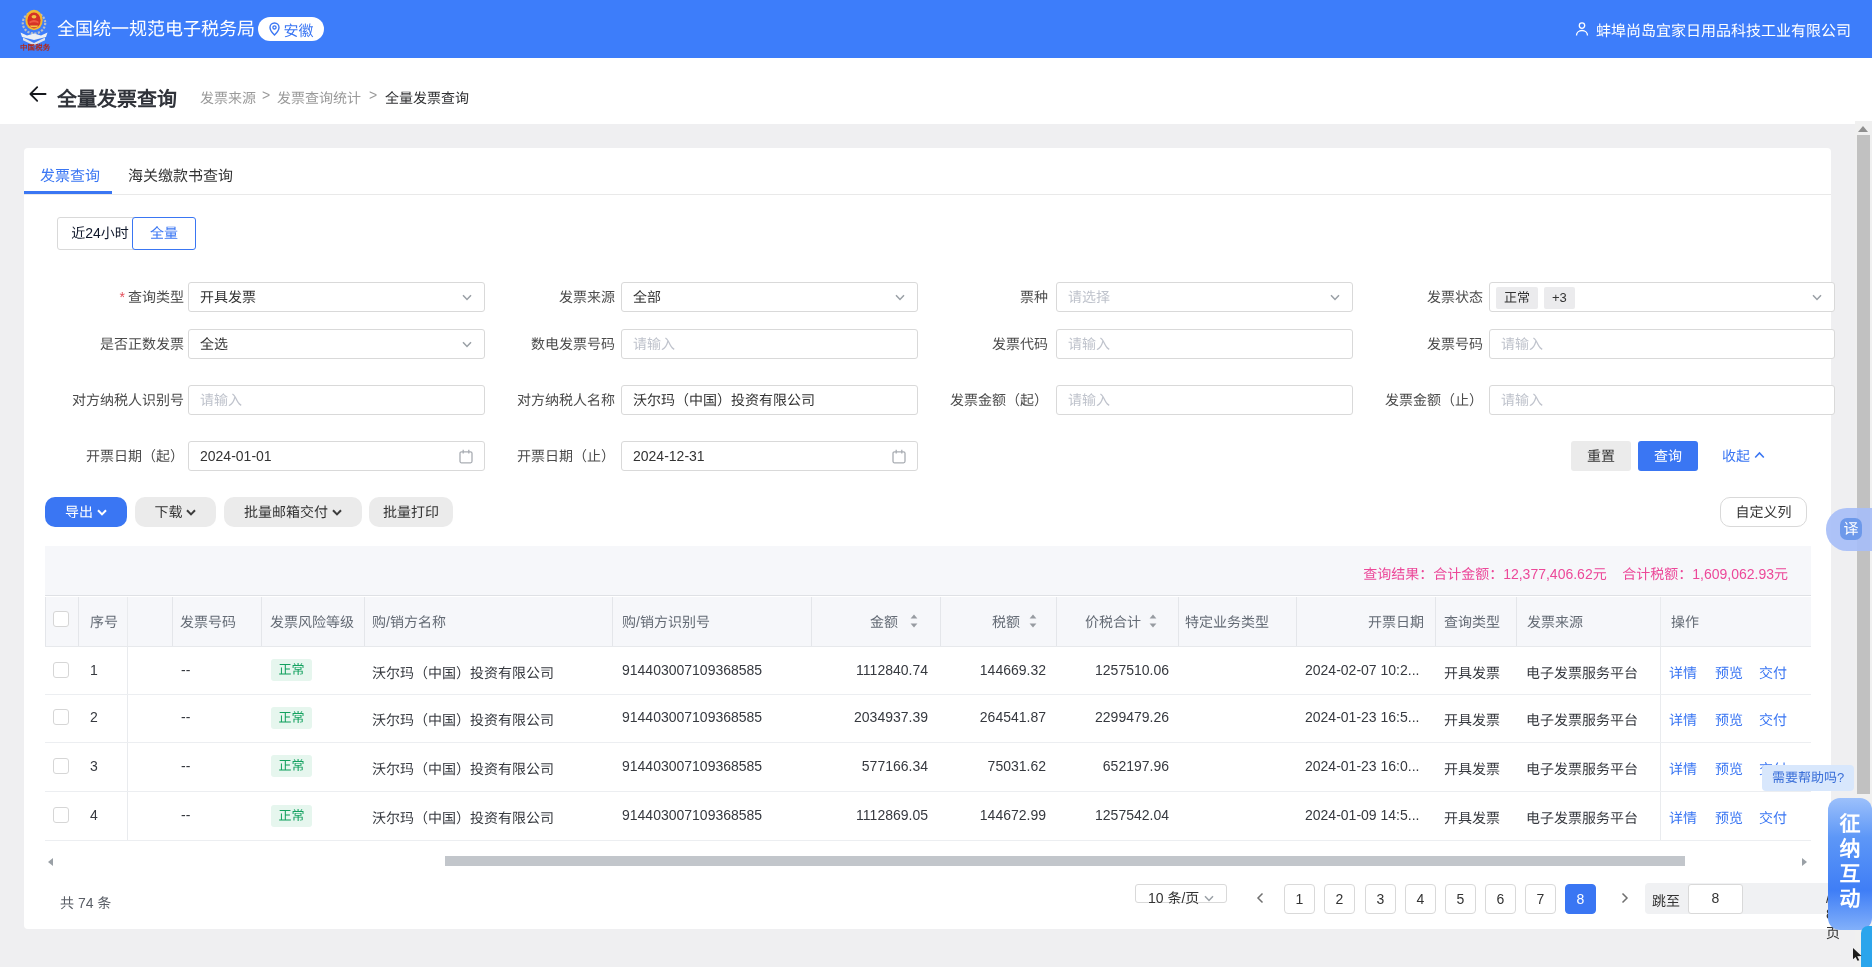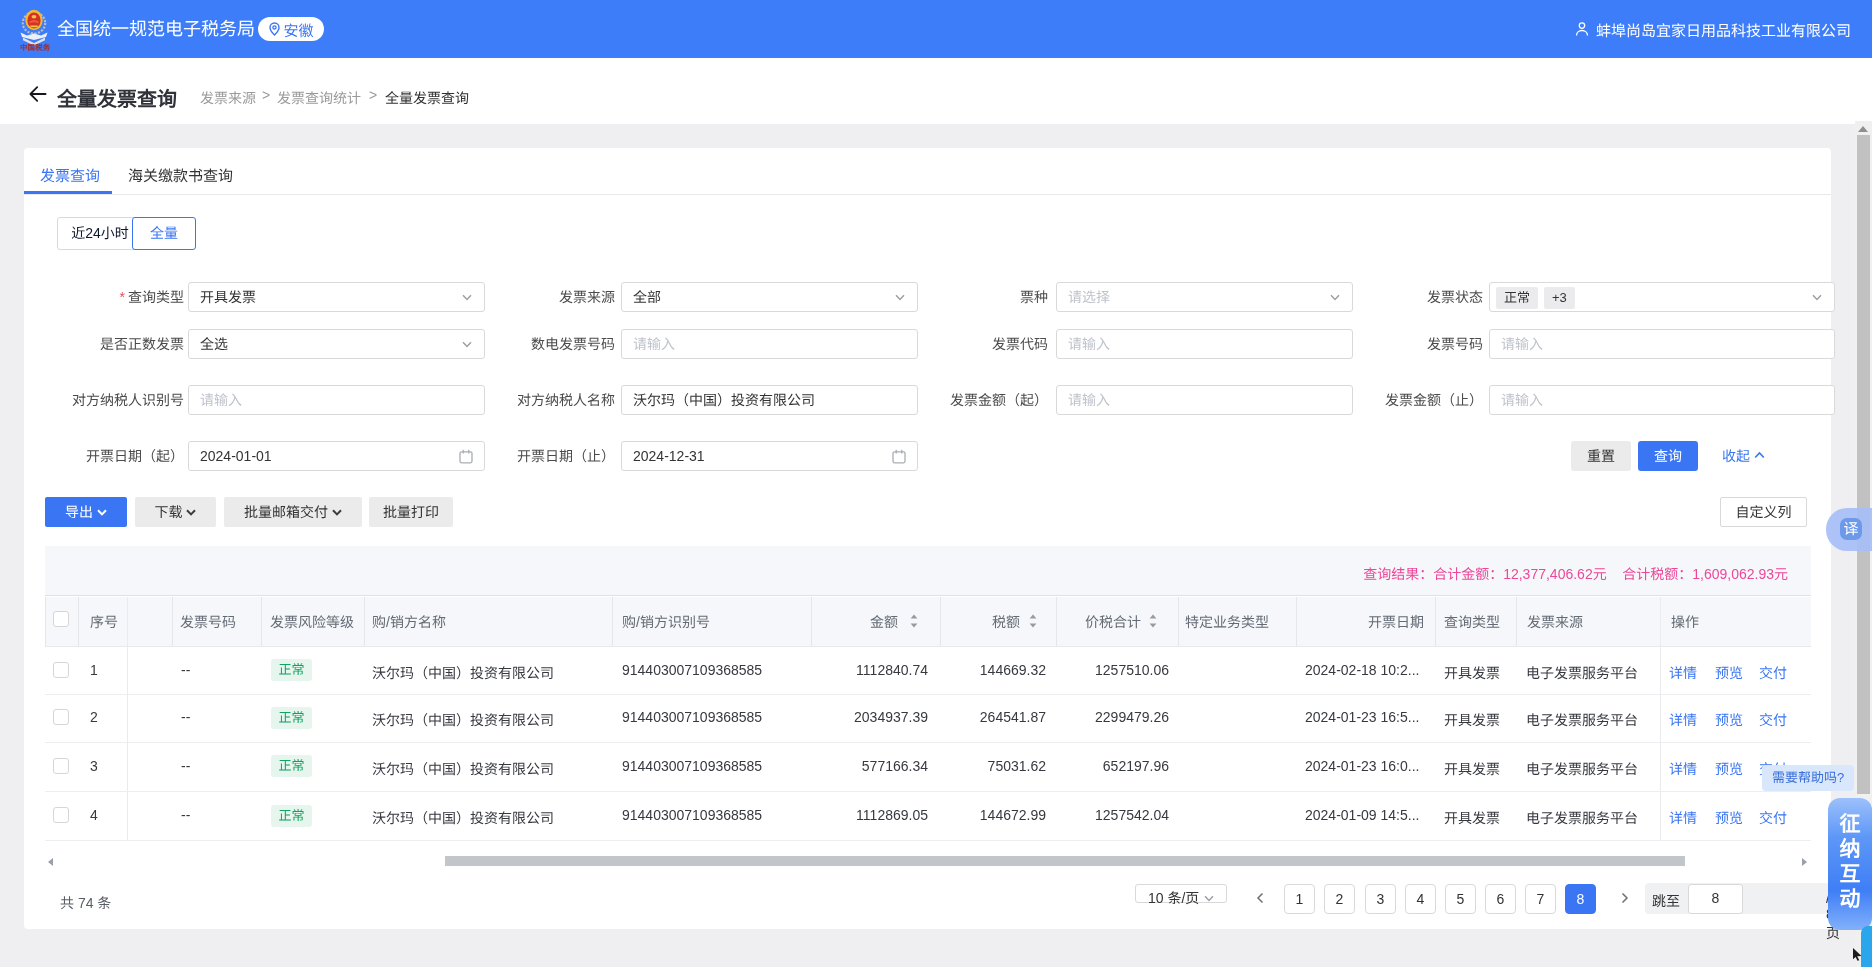--- a/index.html
+++ b/index.html
@@ -47,21 +47,21 @@
   .c4l { left:1300px; width:159px; } .c4i { left:1465px; width:346px; }
   .req { color:#e34d59; margin-right:3px; }
   .stag { display:inline-block; height:22px; line-height:22px; padding:0 8px; background:#ebebed; border-radius:2px; font-size:13px; color:#333; margin-right:6px; }
 
   .btn { position:absolute; height:30px; line-height:30px; text-align:center; border-radius:3px; font-size:14px; }
   #btnreset { left:1547px; top:293px; width:60px; background:#ebebeb; color:#333; }
   #btnquery { left:1614px; top:293px; width:60px; background:#3a76f3; color:#fff; }
   #collapse { left:1698px; top:293px; height:30px; line-height:30px; color:#3a76f3; font-size:14px; }
 
   
-  .abtn { position:absolute; top:349px; height:30px; line-height:30px; text-align:center; border-radius:2px; font-size:14px; background:#ebebeb; color:#333; }
+  .abtn { position:absolute; top:349px; height:30px; line-height:30px; text-align:center; border-radius:10px; font-size:14px; background:#ebebeb; color:#333; }
 
   
   #sumrow { left:21px; top:398px; width:1766px; height:50px; background:#f6f7fa; border-bottom:1px solid #dfe1e5; }
   #sumtext { right:43px; top:415px; font-size:14px; color:#ec4899; }
   #thead { left:21px; top:449px; width:1766px; height:49px; background:#f6f7fa; }
   .hline { position:absolute; top:449px; width:1px; height:49px; background:#e4e6ea; }
   .bline { position:absolute; top:449px; width:1px; height:243px; background:#e9ebee; }
   .th { position:absolute; font-size:14px; color:#646b75; top:463px; }
   .rowsep { position:absolute; left:21px; width:1766px; height:1px; background:#eceef1; }
   .td { position:absolute; font-size:14px; color:#36393f; }
@@ -277,21 +277,21 @@
 
     <div class="cb" style="top:514px;"></div>
     <div class="td" style="left:66px;top:514px;">1</div>
     <div class="td" style="left:157px;top:514px;">--</div>
     <div class="gtag" style="top:511px;">正常</div>
     <div class="td" style="left:348px;top:514px;">沃尔玛（中国）投资有限公司</div>
     <div class="td" style="left:598px;top:514px;">914403007109368585</div>
     <div class="td" style="right:903px;top:514px;">1112840.74</div>
     <div class="td" style="right:785px;top:514px;">144669.32</div>
     <div class="td" style="right:662px;top:514px;">1257510.06</div>
-    <div class="td" style="left:1281px;top:514px;">2024-02-18 10:2...</div>
+    <div class="td" style="left:1281px;top:514px;">2024-02-07 10:2...</div>
     <div class="td" style="left:1420px;top:514px;">开具发票</div>
     <div class="td" style="left:1502px;top:514px;">电子发票服务平台</div>
     <div class="td lnk" style="left:1645px;top:514px;">详情</div>
       <div class="td lnk" style="left:1691px;top:514px;">预览</div>
       <div class="td lnk" style="left:1735px;top:514px;">交付</div>
 
     <div class="cb" style="top:561px;"></div>
     <div class="td" style="left:66px;top:561px;">2</div>
     <div class="td" style="left:157px;top:561px;">--</div>
     <div class="gtag" style="top:559px;">正常</div>

